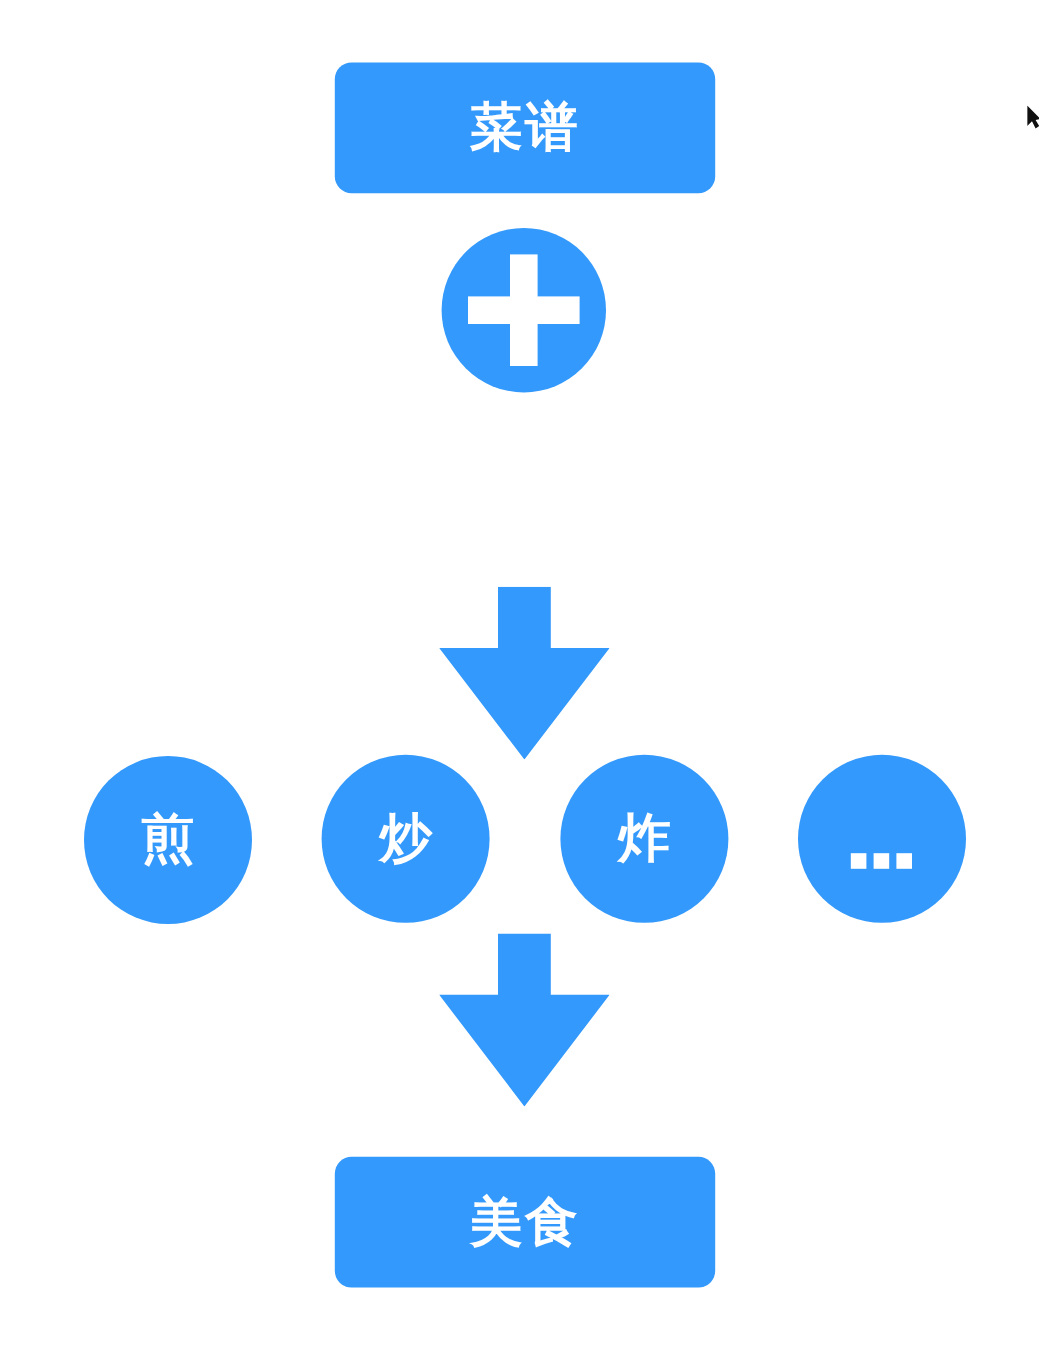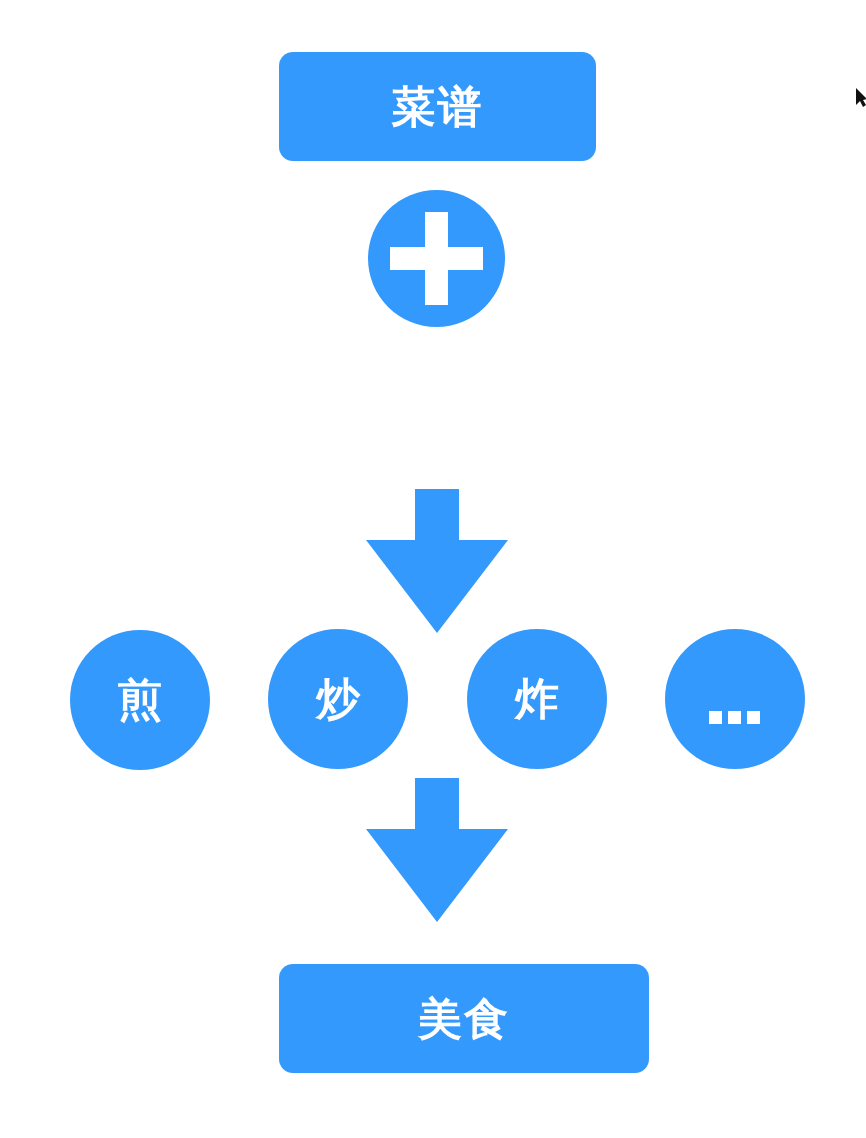--- a/index.html
+++ b/index.html
@@ -32,21 +32,21 @@
     color: #ffffff;
     font-size: 44px;
     font-weight: bold;
     letter-spacing: 2px;
     line-height: 1;
     user-select: none;
   }
 
   #box-recipe      { left: 279px; top: 52px;   width: 317px; height: 109px; }
   #box-ingredient  { left: 279px; top: 355px;  width: 317px; height: 109px; }
-  #box-dish        { left: 279px; top: 964px;  width: 370px; height: 109px; }
+  #box-dish        { left: 279px; top: 964px;  width: 317px; height: 109px; }
 
   
   #plus-circle {
     position: absolute;
     left: 368px;
     top: 190px;
     width: 137px;
     height: 137px;
     background: #3399fc;
     border-radius: 50%;

